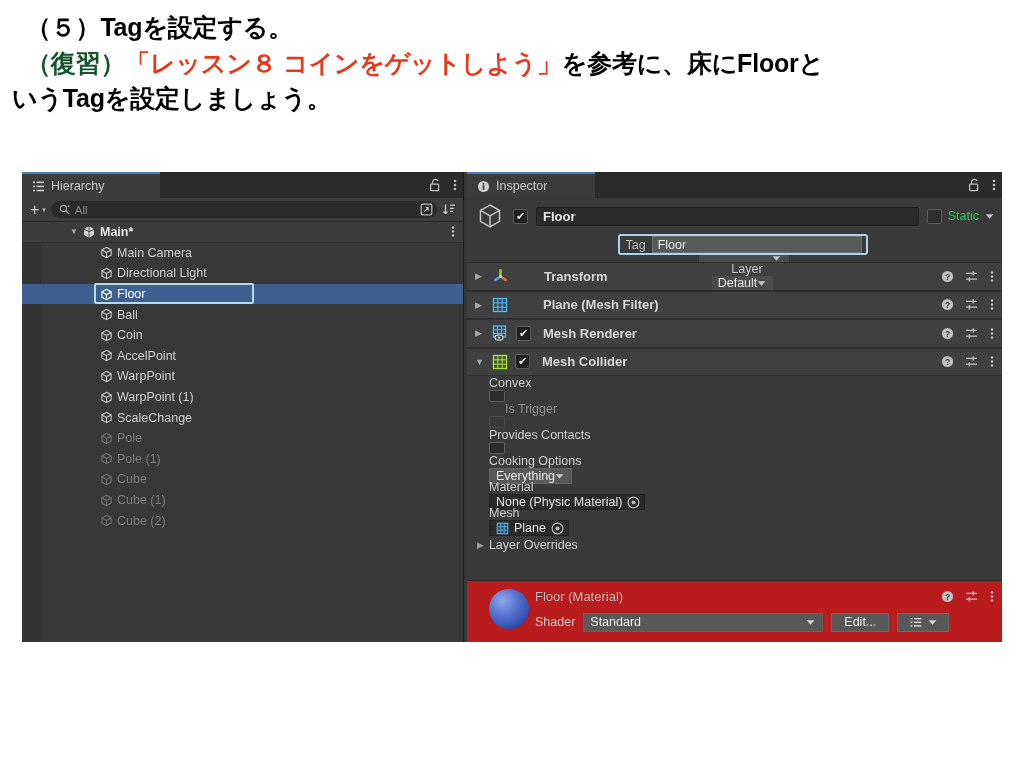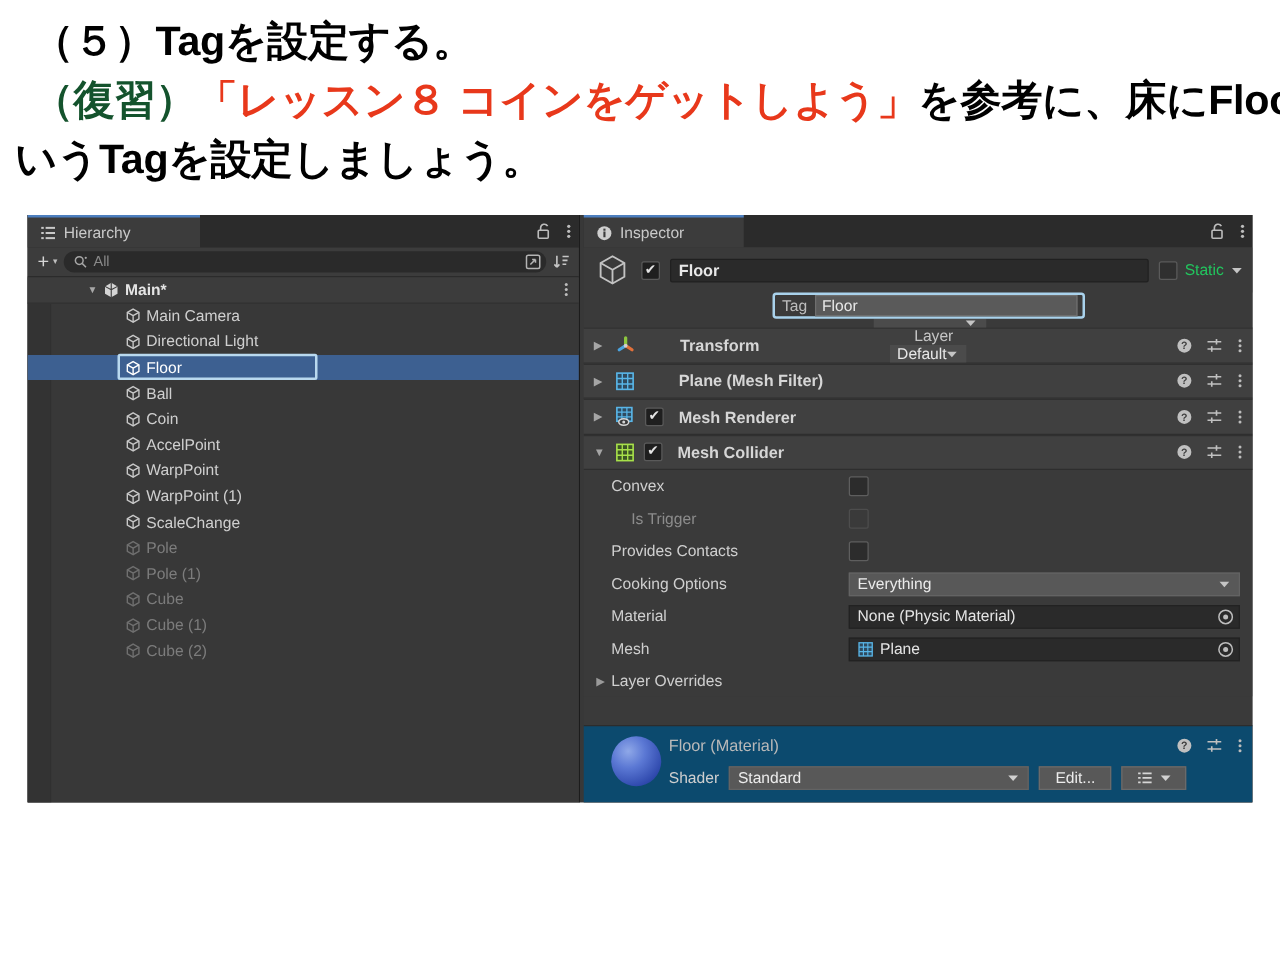--- a/index.html
+++ b/index.html
@@ -8,21 +8,21 @@
     background: #ffffff;
     font-family: "Liberation Sans", sans-serif;
     overflow: hidden;
   }
 
   
   #slide-text {
     position: absolute;
     left: 26px; top: 10px;
     width: 980px;
-    font-size: 33px;
+    font-size: 25px;
     font-weight: bold;
     line-height: 1.42;
     color: #000000;
     letter-spacing: -0.2px;
   }
   #slide-text .line { white-space: nowrap; }
   #slide-text .line3 { margin-left: -14px; }
   .blue { color: #14532d; }
   .red  { color: #e8381b; }
 
@@ -224,24 +224,25 @@
     background: #404040;
     border-top: 1px solid #303030;
     border-bottom: 1px solid #2e2e2e;
   }
   .comp-row .tri { width: 10px; color: #a5a5a5; font-size: 9px; }
   .comp-title { color: #d6d6d6; font-size: 13px; font-weight: bold; margin-left: 24px; }
   .comp-icons { margin-left: auto; display: flex; align-items: center; gap: 11px; }
 
   .prop-row {
     height: 26px;
-    display: flex; align-items: center;
+    display: flex; align-items: flex-start;
     padding-left: 22px;
     font-size: 12.5px;
     color: #cfcfcf;
+    flex-direction: column;
   }
   .prop-row .p-lbl { width: 190px; }
   .prop-row .p-lbl.indent { padding-left: 16px; color: #8c8c8c; }
   .p-chk {
     width: 16px; height: 16px;
     background: #2c2c2c;
     border: 1px solid #5e5e5e;
     border-radius: 2px;
   }
   .p-chk.dis { background: #3a3a3a; border-color: #4d4d4d; }
@@ -267,21 +268,21 @@
   .foldout-row {
     height: 25px; display: flex; align-items: center;
     padding-left: 10px; gap: 5px;
     font-size: 12.5px; color: #cfcfcf;
   }
   .foldout-row .tri { color: #9a9a9a; font-size: 9px; }
 
   .mat-block {
     position: absolute; left: 0; bottom: 0;
     width: 100%; height: 62px;
-    background: #0c4a6e;
+    background: #b91c1c;
     border-top: 1px solid #2c2c2c;
   }
   .mat-head {
     height: 30px; display: flex; align-items: center;
     padding-left: 68px; gap: 8px;
     color: #b9b9b9; font-size: 13px;
   }
   .mat-head .icons { margin-left: auto; padding-right: 8px; display: flex; gap: 11px; align-items: center; }
   .sphere {
     position: absolute; left: 22px; top: 8px;

